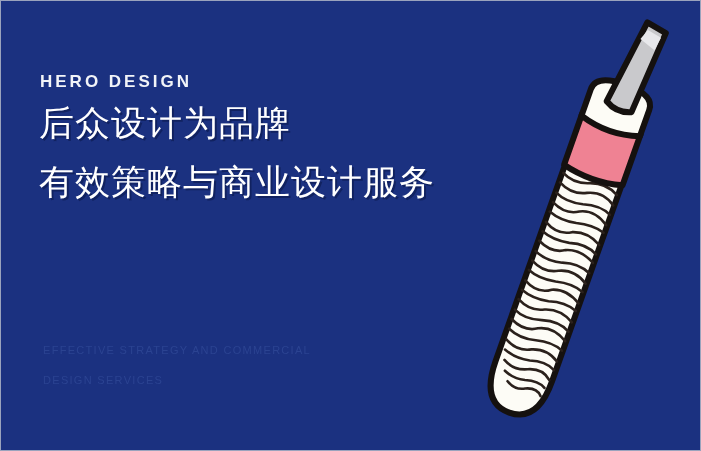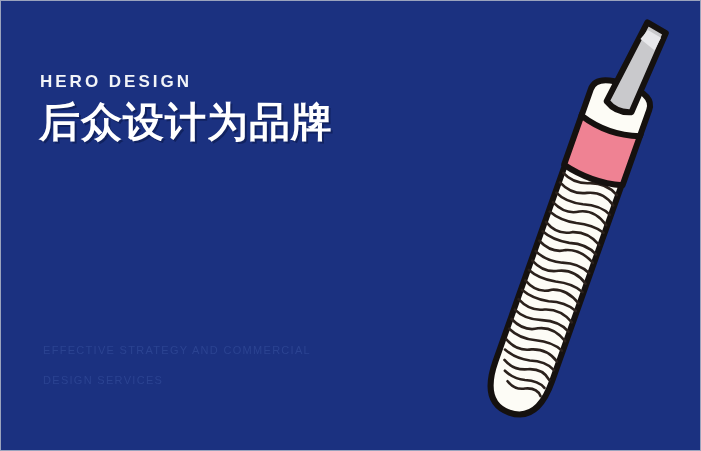--- a/index.html
+++ b/index.html
@@ -33,22 +33,22 @@
 
   
   #headline {
     position: absolute;
     left: 38px;
     top: 92px;
     width: 500px;
   }
   .hl-line {
     color: #ffffff;
-    font-size: 41px;
-    font-weight: bold;
+    font-size: 35px;
+    font-weight: normal;
     letter-spacing: 1.0px;
     line-height: 59px;
     white-space: nowrap;
     text-shadow: 2px 2px 0 rgba(10,22,70,0.55);
   }
 
   
   #subtitle {
     position: absolute;
     left: 42px;
@@ -77,20 +77,21 @@
 </style>
 </head>
 <body>
 
 <div id="poster">
 
   <div id="brand">HERO DESIGN</div>
 
   <div id="headline">
     <div class="hl-line">后众设计为品牌</div>
+    <div class="hl-line">有效策略与商业设计服务</div>
   </div>
 
   <div id="subtitle">
     <div class="sub-line">EFFECTIVE STRATEGY AND COMMERCIAL</div>
     <div class="sub-line">DESIGN SERVICES</div>
   </div>
 
   <div id="knife-illustration">
     <svg width="261" height="433" viewBox="0 0 261 433" xmlns="http://www.w3.org/2000/svg">
       <g transform="rotate(19.5 130 216)">

